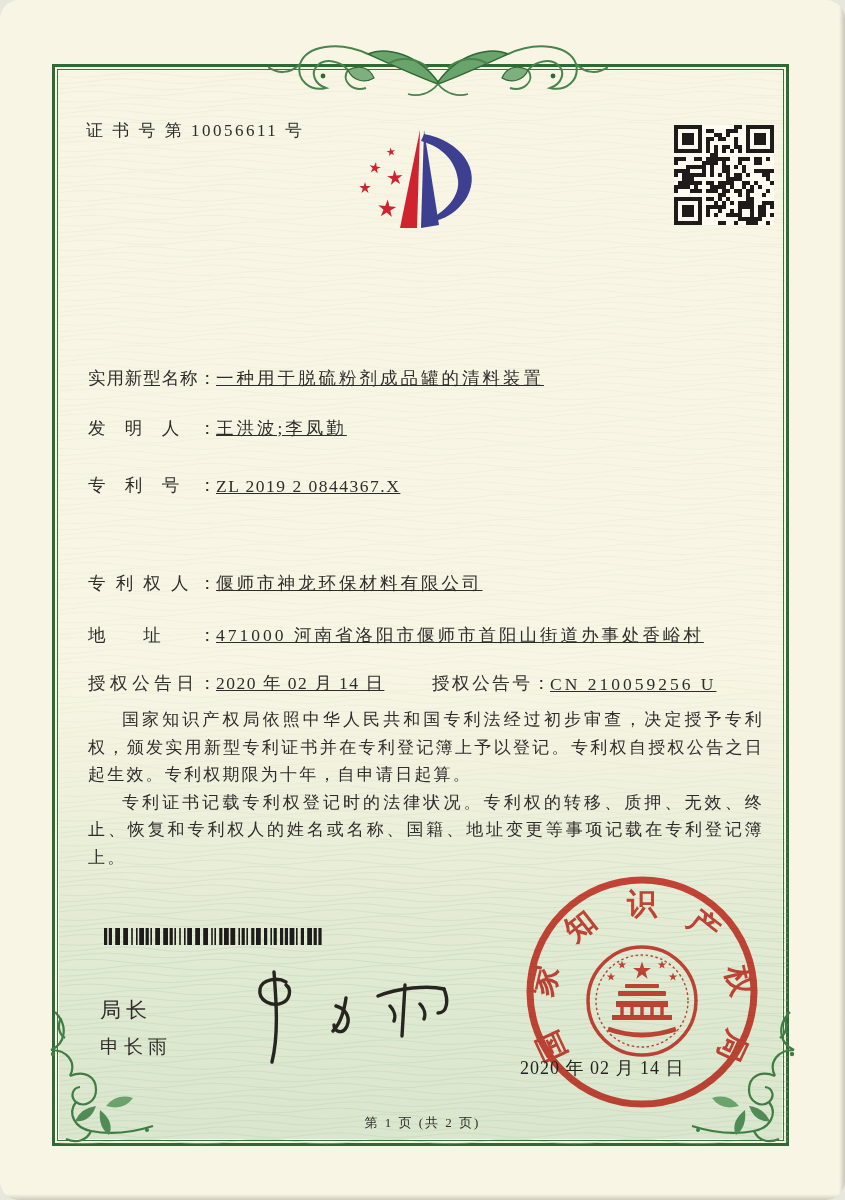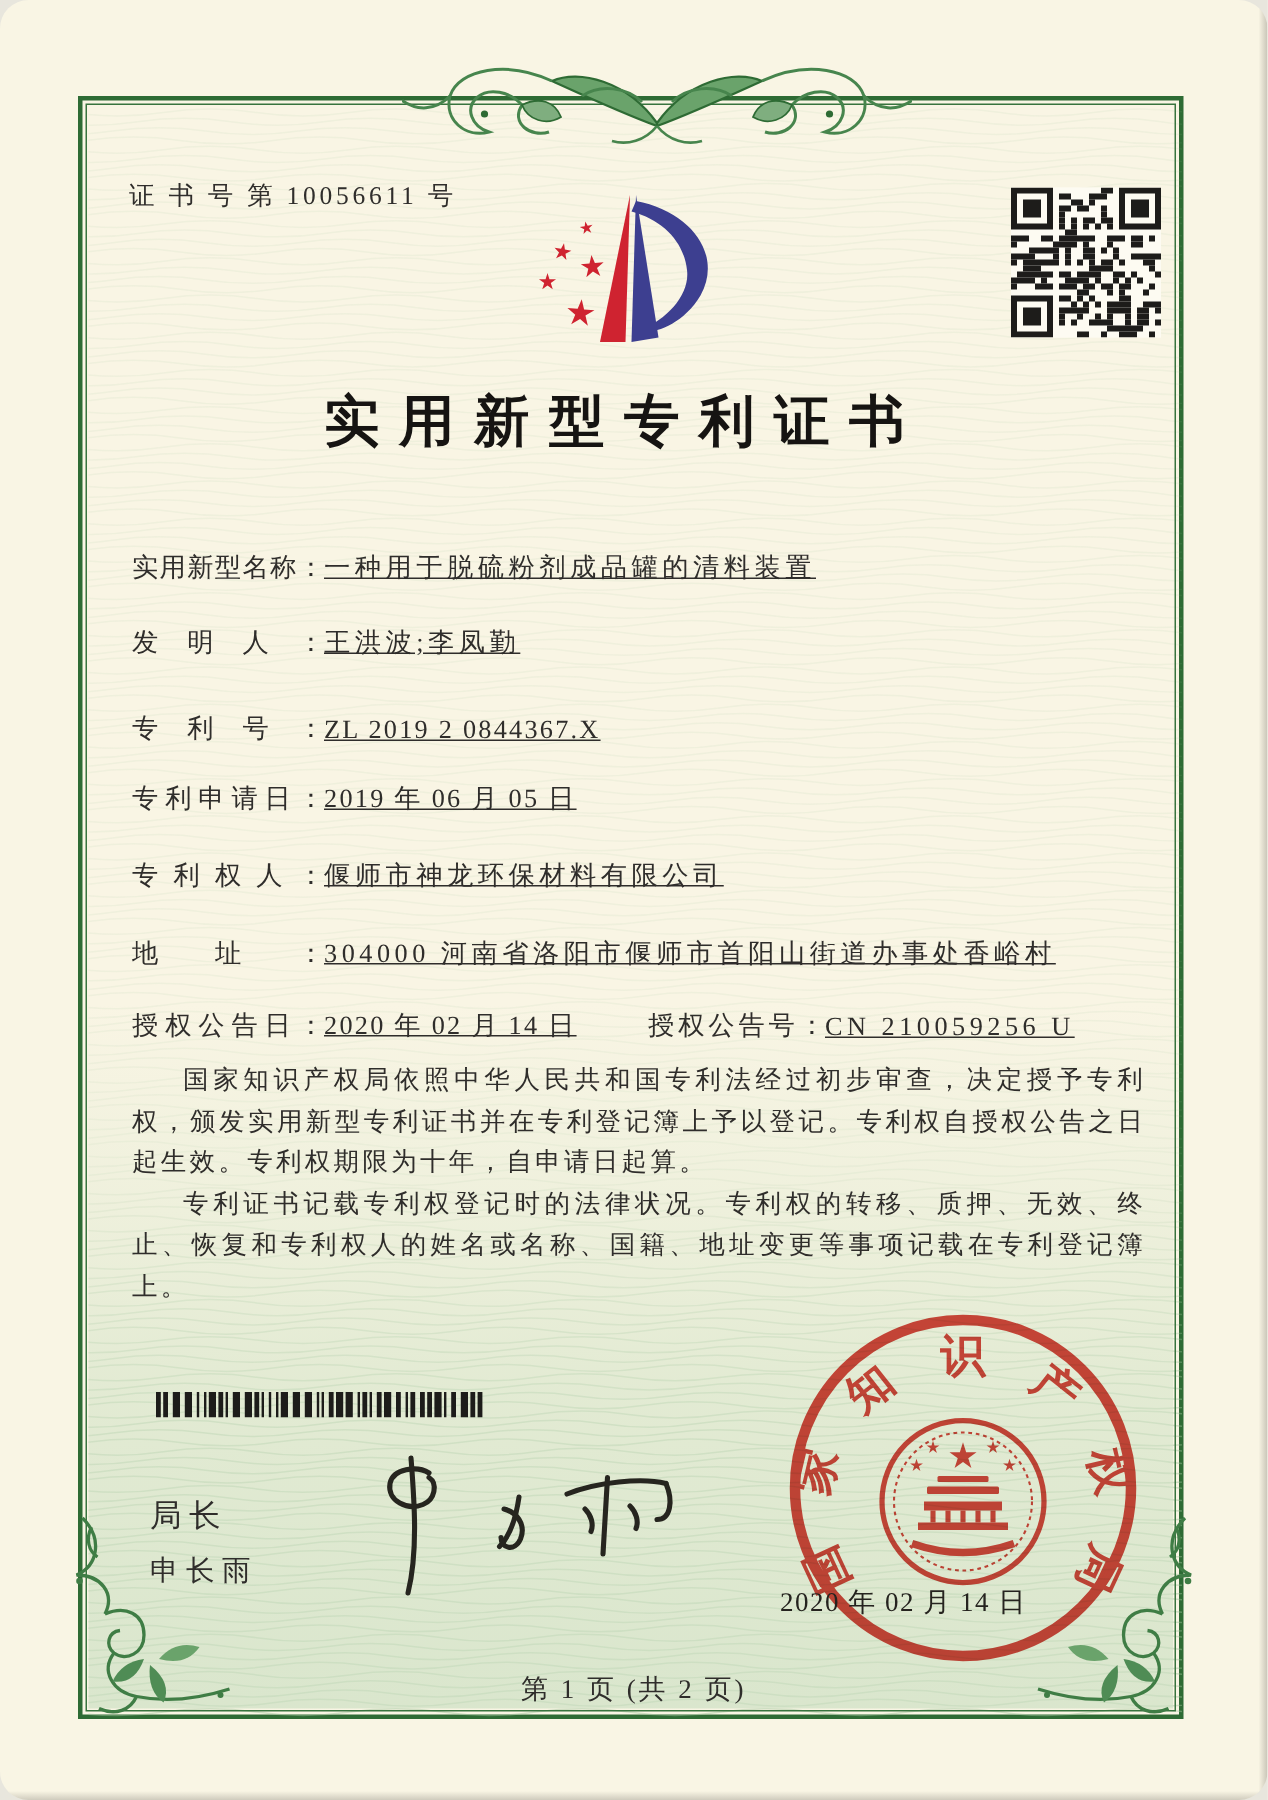--- a/index.html
+++ b/index.html
@@ -28,21 +28,21 @@
   .grant-no{position:absolute;left:432px;font-size:17.5px;white-space:nowrap;}
   .grant-no .f-label{width:118px;}
   
   .paras{left:88px;top:706px;width:676px;}
   .paras p{margin:0;text-indent:2em;font-size:17px;line-height:27.5px;letter-spacing:2.2px;text-align:justify;}
   
   .sig-title{left:100px;top:996px;font-size:21px;letter-spacing:5px;}
   .sig-name{left:100px;top:1034px;font-size:19px;letter-spacing:5px;}
   .seal{left:501px;top:851px;mix-blend-mode:multiply;opacity:.92;}
   .seal-date{left:520px;top:1056px;font-size:18px;letter-spacing:1px;color:#25231f;}
-  .page-info{left:0;right:0;top:1114px;text-align:center;font-size:18px;letter-spacing:2px;}
+  .page-info{left:0;right:0;top:1114px;text-align:center;font-size:13px;letter-spacing:2px;}
   .back-note{left:0;right:0;top:1232px;text-align:center;font-size:15px;letter-spacing:3px;color:#35332f;}
   
   .edge-r{position:absolute;top:0;right:0;width:6px;height:100%;
           background:linear-gradient(to right,rgba(110,108,100,0),rgba(110,108,100,.35));}
   .edge-b{position:absolute;left:0;bottom:0;width:100%;height:6px;
           background:linear-gradient(to bottom,rgba(110,108,100,0),rgba(110,108,100,.30));}
 </style>
 </head>
 <body>
 
@@ -501,39 +501,35 @@
       <rect x="84" y="92" width="4" height="4" fill="#1d1c1a"></rect>
       <rect x="44" y="96" width="4" height="4" fill="#1d1c1a"></rect>
       <rect x="48" y="96" width="4" height="4" fill="#1d1c1a"></rect>
       <rect x="60" y="96" width="4" height="4" fill="#1d1c1a"></rect>
       <rect x="72" y="96" width="4" height="4" fill="#1d1c1a"></rect>
       <rect x="76" y="96" width="4" height="4" fill="#1d1c1a"></rect>
       <rect x="80" y="96" width="4" height="4" fill="#1d1c1a"></rect>
       <rect x="92" y="96" width="4" height="4" fill="#1d1c1a"></rect>
     </svg>
 
-  <div class="abs title">实用新型专利证书</div>
 
   <div class="row" style="top:366px">
     <span class="f-label">实用新型名称：</span><span class="f-value">一种用于脱硫粉剂成品罐的清料装置</span>
   </div>
   <div class="row" style="top:416px">
     <span class="f-label">发明人：</span><span class="f-value">王洪波;李凤勤</span>
   </div>
   <div class="row row-num" style="top:473px">
     <span class="f-label">专利号：</span><span class="f-value">ZL 2019 2 0844367.X</span>
   </div>
-  <div class="row row-num" style="top:520px">
-    <span class="f-label">专利申请日：</span><span class="f-value">2019 年 06 月 05 日</span>
-  </div>
   <div class="row" style="top:571px">
     <span class="f-label">专利权人：</span><span class="f-value">偃师市神龙环保材料有限公司</span>
   </div>
   <div class="row" style="top:623px">
-    <span class="f-label">地址：</span><span class="f-value">304000 河南省洛阳市偃师市首阳山街道办事处香峪村</span>
+    <span class="f-label">地址：</span><span class="f-value">471000 河南省洛阳市偃师市首阳山街道办事处香峪村</span>
   </div>
   <div class="row row-num" style="top:671px">
     <span class="f-label">授权公告日：</span><span class="f-value">2020 年 02 月 14 日</span>
   </div>
   <div class="grant-no" style="top:671px">
     <span class="f-label">授权公告号：</span><span class="f-value">CN 210059256 U</span>
   </div>
 
   <div class="abs paras">
     <p>国家知识产权局依照中华人民共和国专利法经过初步审查，决定授予专利权，颁发实用新型专利证书并在专利登记簿上予以登记。专利权自授权公告之日起生效。专利权期限为十年，自申请日起算。</p>

